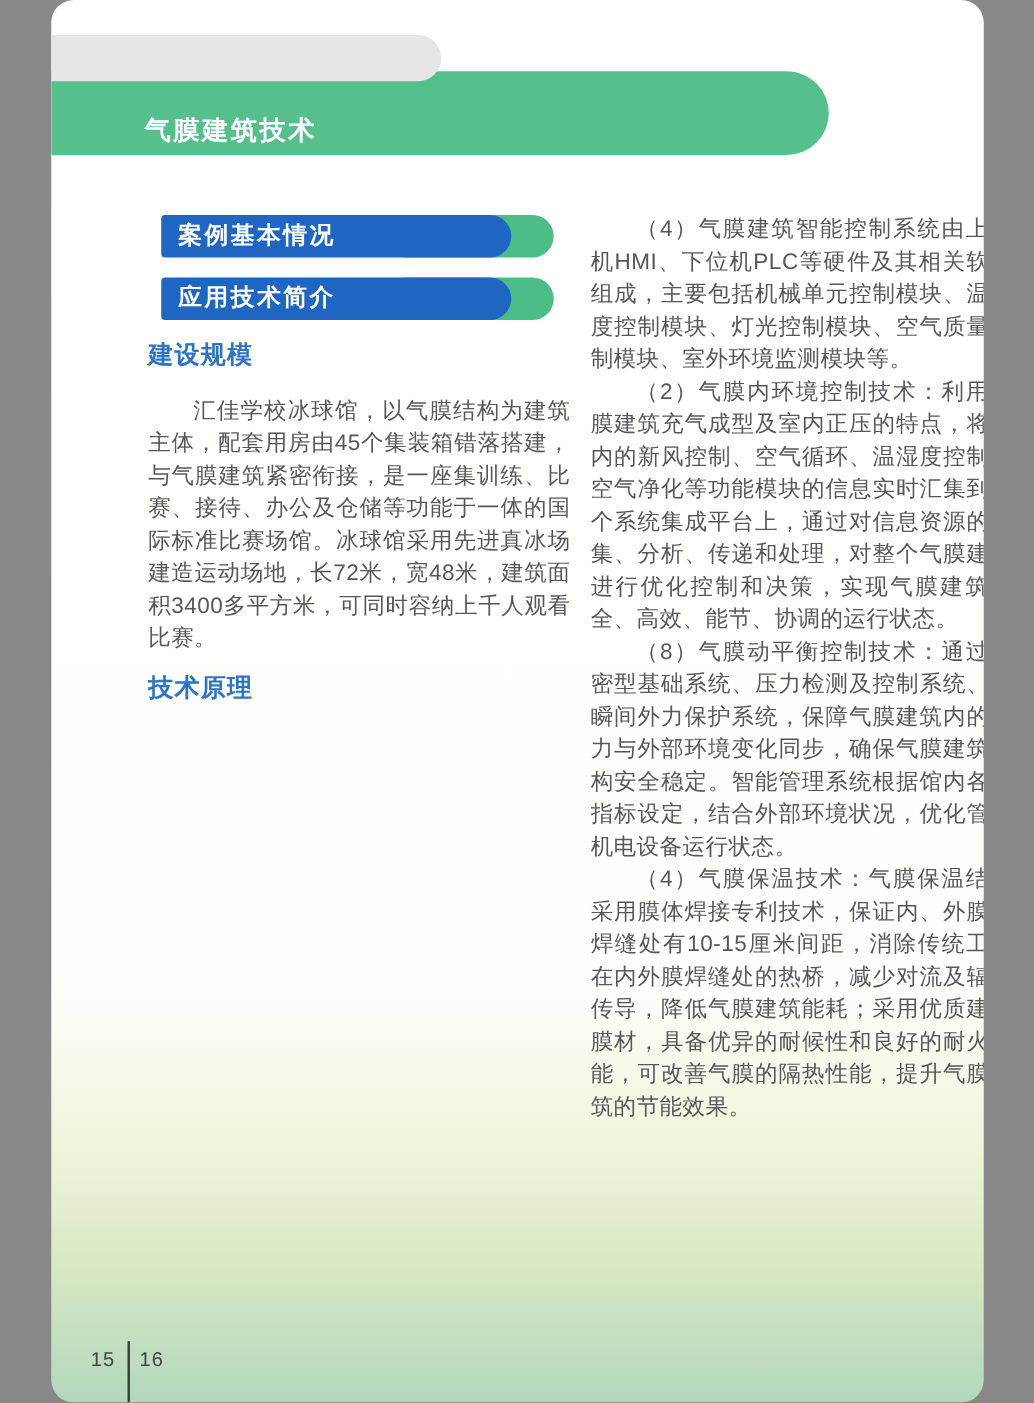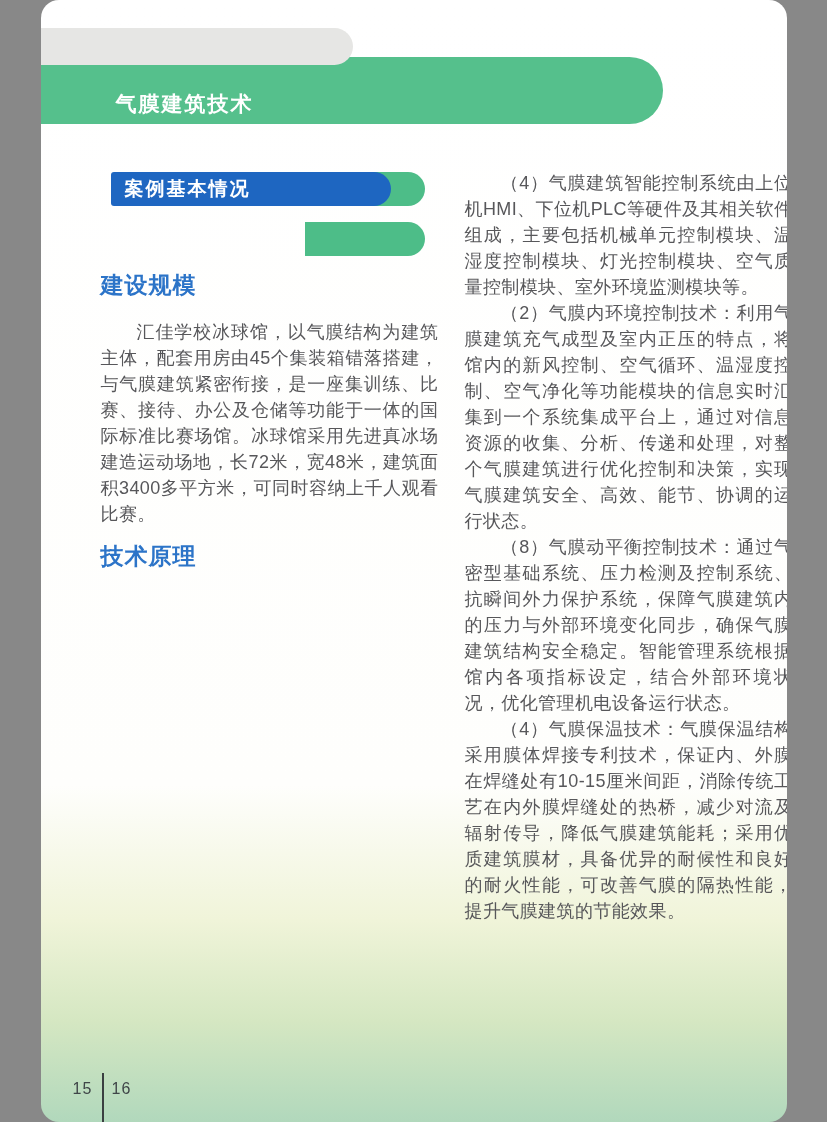--- a/index.html
+++ b/index.html
@@ -20,22 +20,22 @@
   .pill-green{
     position:absolute;left:0;top:57px;width:622px;height:67px;
     background:#55c08c;border-radius:0 34px 34px 0;z-index:2;
   }
   .page-title{
     position:absolute;left:75px;top:33px;
     color:#ffffff;font-size:21px;font-weight:bold;letter-spacing:2px;
   }
   
   .content{
-    position:absolute;left:60px;top:170px;width:692px;
-    display:flex;gap:26px;
+    position:absolute;left:78px;top:170px;width:692px;
+    display:flex;gap:16px;
   }
   .col-left{width:338px;flex:none;}
   .col-right{flex:1;}
   
   .banner{position:relative;height:34px;margin-left:10px;width:314px;}
   .banner-accent{
     position:absolute;right:0;top:0;width:120px;height:34px;
     background:#4dbd88;border-radius:0 17px 17px 0;
   }
   .banner-blue{
@@ -47,21 +47,21 @@
   .banner.first{margin-top:2px;}
   .banner.second{margin-top:16px;}
   
   .info-list{margin:23px 0 0 27px;}
   .info-row{font-size:17px;line-height:26px;letter-spacing:0.5px;white-space:nowrap;}
   .info-label{color:#3b7dce;font-weight:600;}
   .info-value{color:#4e4e50;}
   
   .sec-heading{
     margin:14px 0 4px 0;
-    color:#2c74c8;font-size:23px;font-weight:bold;letter-spacing:1px;
+    color:#2c74c8;font-size:20px;font-weight:bold;letter-spacing:1px;
   }
   .body-text{
     margin:18px 0 2px 0;
     color:#57575a;font-size:18px;line-height:26px;letter-spacing:0.4px;
     text-align:justify;text-indent:2em;
   }
   .col-right .body-text{margin:0;}
   
   .footer-line{
     position:absolute;left:61px;top:1073px;width:2px;height:49px;
@@ -86,20 +86,21 @@
     <div class="col-left">
 
       <div class="banner first">
         <div class="banner-accent"></div>
         <div class="banner-blue">案例基本情况</div>
       </div>
 
 
       <div class="banner second">
         <div class="banner-accent"></div>
+        <div class="banner-blue">应用技术简介</div>
       </div>
 
       <div class="sec-heading">建设规模</div>
       <p class="body-text">汇佳学校冰球馆，以气膜结构为建筑主体，配套用房由45个集装箱错落搭建，与气膜建筑紧密衔接，是一座集训练、比赛、接待、办公及仓储等功能于一体的国际标准比赛场馆。冰球馆采用先进真冰场建造运动场地，长72米，宽48米，建筑面积3400多平方米，可同时容纳上千人观看比赛。</p>
 
       <div class="sec-heading">技术原理</div>
 
     </div>
 
     <div class="col-right">

